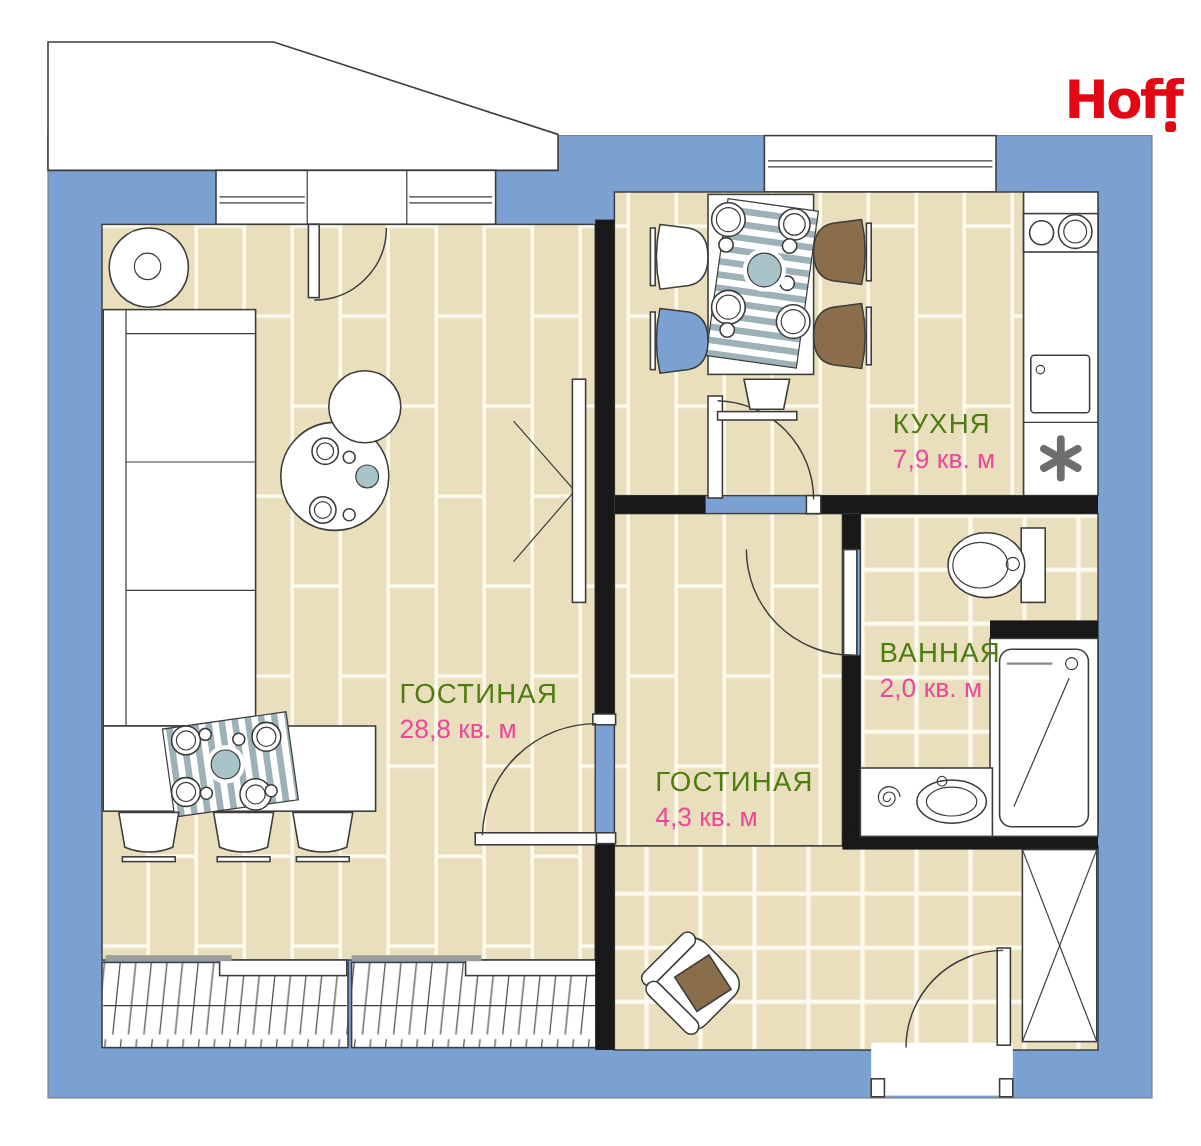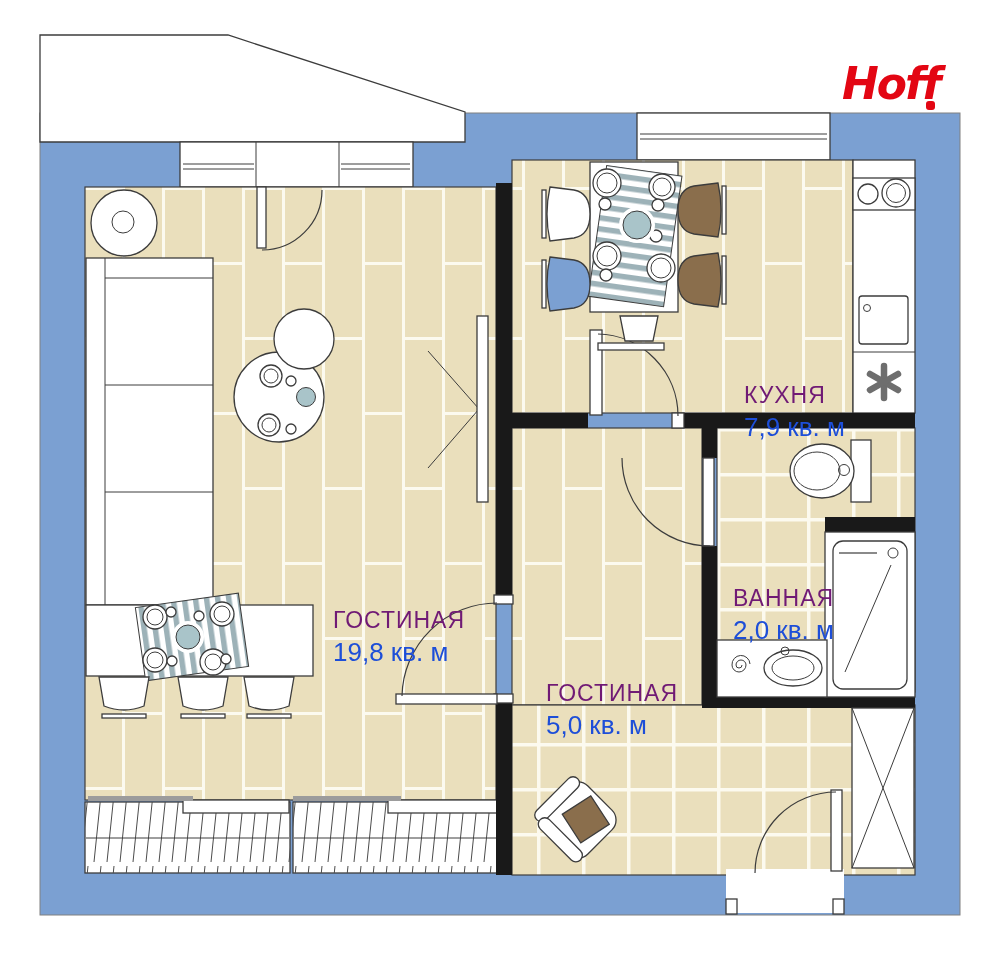--- a/index.html
+++ b/index.html
@@ -1,22 +1,22 @@
 <!DOCTYPE html>
 <html><head>
 <meta charset="utf-8">
 <style>
   html,body{margin:0;padding:0;background:#ffffff;}
   .stage{position:relative;width:1001px;height:955px;background:#ffffff;overflow:hidden;
          font-family:"Liberation Sans", sans-serif;}
   .plan-svg{position:absolute;left:0;top:0;}
   .room-label{position:absolute;pointer-events:none;}
-  .room-name{font-size:23px;letter-spacing:1px;color:#701a75;white-space:nowrap;margin-top:42px;}
-  .room-area{font-size:26px;margin-top:3px;color:#1d4ed8;white-space:nowrap;}
-  .logo{position:absolute;left:842px;top:58px;width:110px;height:60px;font-style:italic;}
+  .room-name{font-size:23px;letter-spacing:1px;color:#4d7c0f;white-space:nowrap;}
+  .room-area{font-size:22px;margin-top:3px;color:#ec4899;white-space:nowrap;}
+  .logo{position:absolute;left:887px;top:58px;width:110px;height:60px;}
   .logo-text{font-family:"DejaVu Sans", sans-serif;font-weight:bold;font-size:44px;
              color:#E30613;letter-spacing:-2px;}
   .logo-dot{position:absolute;left:84px;top:43px;width:9px;height:9px;background:#E30613;
             border-radius:3px;}
   
   .o{fill:#ffffff;stroke:#3c3c3c;stroke-width:1.3;}
   .thin{stroke:#3c3c3c;stroke-width:1;fill:none;}
   .blk{fill:#191919;stroke:none;}
   .arc{fill:none;stroke:#3c3c3c;stroke-width:1.2;}
   .floor{stroke:#3c3c3c;stroke-width:1.2;}
@@ -271,33 +271,33 @@
   <g transform="rotate(45 578 820)">
     <rect x="547" y="789" width="62" height="62" rx="14" class="o"></rect>
     <rect x="542" y="791" width="13" height="58" rx="6.5" class="o"></rect>
     <rect x="551" y="840" width="57" height="13" rx="6.5" class="o"></rect>
     <rect x="566" y="797" width="34" height="34" transform="rotate(12 583 814)" fill="#8A6E4C" stroke="#3c3c3c" stroke-width="1.3"></rect>
   </g>
 </svg>
 
 <div class="room-label" style="left:333px;top:565px">
   <div class="room-name">ГОСТИНАЯ</div>
-  <div class="room-area">19,8 кв. м</div>
+  <div class="room-area">28,8 кв. м</div>
 </div>
 <div class="room-label" style="left:744px;top:340px">
   <div class="room-name">КУХНЯ</div>
   <div class="room-area">7,9 кв. м</div>
 </div>
-<div class="room-label" style="left:733px;top:543px">
+<div class="room-label" style="left:733px;top:531px">
   <div class="room-name">ВАННАЯ</div>
   <div class="room-area">2,0 кв. м</div>
 </div>
 <div class="room-label" style="left:546px;top:638px">
   <div class="room-name">ГОСТИНАЯ</div>
-  <div class="room-area">5,0 кв. м</div>
+  <div class="room-area">4,3 кв. м</div>
 </div>
 
 <div class="logo">
   <span class="logo-text">Hoff</span>
   <span class="logo-dot"></span>
 </div>
 
 </div>
 
 </body></html>

